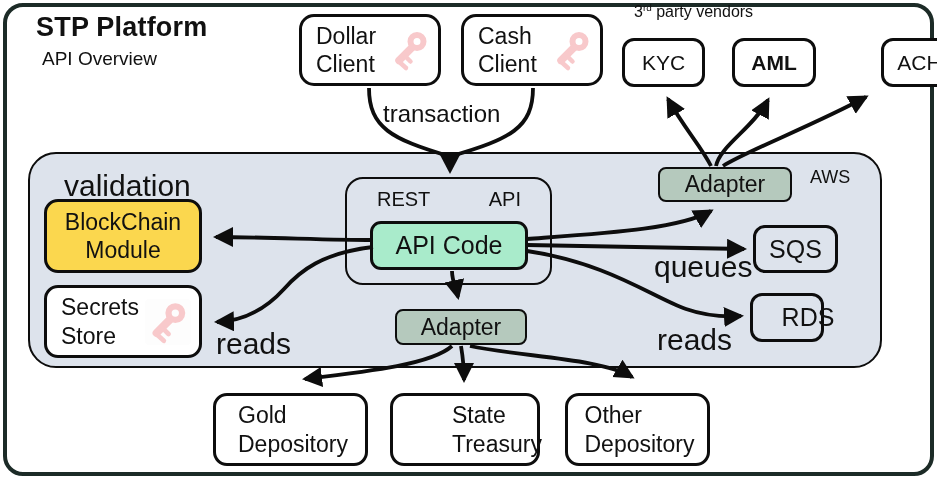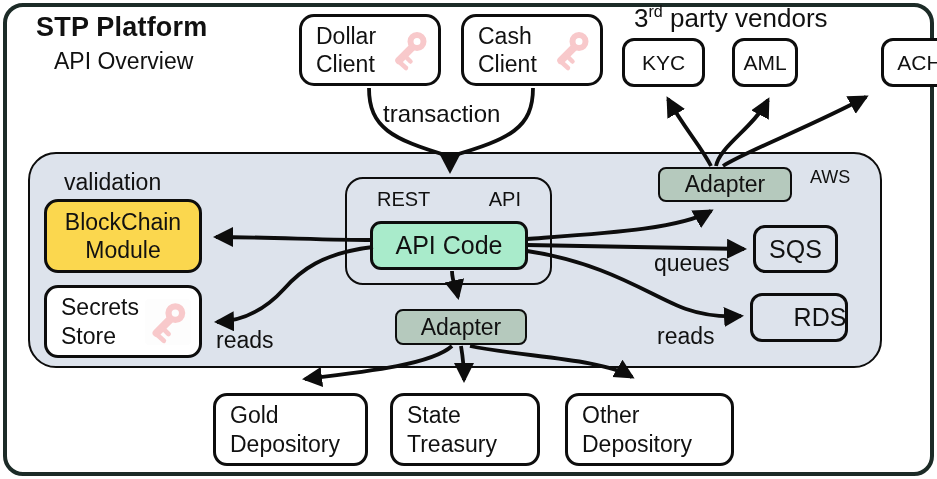--- a/index.html
+++ b/index.html
@@ -2,64 +2,64 @@
 <html style="--outer-border: #1c2b27; --node-border: #0d0d0d; --container-fill: #dde3ec; --blockchain-fill: #fbd74e; --api-code-fill: #a9ebcb; --adapter-fill: #b5c9bd; --key-pink: #f8c9cb; --arrow: #0d0d0d; --text: #111111;"><head>
 <meta charset="utf-8">
 <style>
   html,body{margin:0;padding:0;background:#fff;}
   body{font-family:"Liberation Sans", sans-serif;color:#111;}
   #stage{position:relative;width:937px;height:479px;overflow:hidden;background:#fff;}
   .abs{position:absolute;box-sizing:border-box;}
   #outer-frame{left:3px;top:3px;width:931px;height:473px;border:4px solid var(--outer-border);
     border-radius:20px;background:#fff;}
   .title{left:36px;top:12px;font-size:27px;font-weight:bold;letter-spacing:.2px;}
-  .subtitle{left:42px;top:48px;font-size:23px;margin-left:12px;}
+  .subtitle{left:42px;top:48px;font-size:19px;}
   .node{position:absolute;box-sizing:border-box;border:3px solid var(--node-border);
     background:#fff;border-radius:15px;display:flex;align-items:center;font-size:23px;
     line-height:1.22;color:var(--text);}
   .node .lbl{margin-left:14px;}
   .client{width:142px;height:72px;}
   .client .lbl{width:82px;}
   .client .key-wrap{margin-left:auto;margin-right:6px;width:44px;height:44px;}
-  .vendors-heading{left:634px;top:2px;font-size:26px;}
+  .vendors-heading{left:634px;top:2px;font-size:16px;}
   .vendors-heading sup{font-size:0.62em;vertical-align:super;}
   .vendor{height:49px;justify-content:center;font-size:21px;border-radius:12px;}
-  .edge-label{position:absolute;font-size:23px;}
+  .edge-label{position:absolute;font-size:30px;}
   #aws-container{left:28px;top:152px;width:854px;height:216px;border:2.5px solid var(--node-border);
     border-radius:28px;background:var(--container-fill);}
   #validation-label{left:64px;top:169px;}
   #blockchain-node{left:44px;top:199px;width:158px;height:74px;background:var(--blockchain-fill);
     justify-content:center;text-align:center;border-radius:14px;}
   #blockchain-node .lbl{margin:14px;width:130px;}
   #secrets-node{left:44px;top:285px;width:158px;height:73px;border-radius:14px;}
   #secrets-node .lbl{width:78px;}
   #secrets-node .key-wrap{margin-left:auto;margin-right:8px;width:46px;height:46px;background:#fdfdfd;border-radius:4px;}
   #rest-api-node{left:345px;top:177px;width:207px;height:108px;border:2.5px solid var(--node-border);
     border-radius:18px;background:transparent;}
   #rest-api-header{left:377px;top:188px;width:144px;display:flex;justify-content:space-between;font-size:20px;}
   #api-code-node{left:370px;top:221px;width:158px;height:49px;background:var(--api-code-fill);
     justify-content:center;font-size:25px;border-radius:11px;}
   #adapter-vendors-node{left:658px;top:167px;width:134px;height:35px;background:var(--adapter-fill);
     justify-content:center;border:2.5px solid var(--node-border);border-radius:8px;}
   #aws-label{left:810px;top:167px;font-size:18px;}
   #sqs-node{left:753px;top:225px;width:85px;height:48px;background:transparent;justify-content:center;
     font-size:25px;border-radius:12px;}
-  #rds-node{left:750px;top:293px;width:98px;height:49px;background:transparent;justify-content:center;
+  #rds-node{left:750px;top:293px;width:74px;height:49px;background:transparent;justify-content:center;
     font-size:25px;border-radius:12px;padding-left:42px;}
   #adapter-depository-node{left:395px;top:309px;width:132px;height:36px;background:var(--adapter-fill);
     justify-content:center;border:2.5px solid var(--node-border);border-radius:8px;}
   #transaction-label{left:383px;top:100px;width:130px;text-align:left;font-size:24px;}
   #queues-label{left:654px;top:250px;}
   #reads-rds-label{left:657px;top:323px;}
   #reads-secrets-label{left:216px;top:327px;}
   .depository{top:393px;height:73px;border-radius:14px;}
   .depository .lbl{width:120px;}
-  #gold-node{left:213px;width:155px;}
-  #state-node{left:390px;width:150px;}
-  #other-node{left:565px;width:169px;}
+  #gold-node{left:213px;width:155px;padding-left:8px;}
+  #state-node{left:390px;width:150px;padding-left:45px;}
+  #other-node{left:565px;width:145px;justify-content:center;}
   #arrow-overlay{position:absolute;left:0;top:0;pointer-events:none;z-index:6;}
   #arrow-overlay path.edge{fill:none;stroke:var(--arrow);stroke-width:3.8px;}
   #arrow-overlay .ah-fill{fill:var(--arrow);stroke:none;}
   marker path{fill:var(--arrow);}
   .key-icon circle,.key-icon path{stroke:var(--key-pink);fill:none;stroke-linecap:round;}
 </style>
 </head>
 <body>
 
 <div id="stage">
@@ -88,21 +88,21 @@
         <path d="M12.5,35 l5.5,5" stroke-width="4.5"></path>
         <path d="M18,29 l4.5,4.5" stroke-width="4.5"></path>
       </svg>
     </div>
   </div>
 
   <div class="abs vendors-heading"><span>3</span><sup>rd</sup><span> party vendors</span></div>
   <div class="node vendor" style="left:622px;top:38px;width:83px;">
     <span>KYC</span>
   </div>
-  <div class="node vendor" style="left:732px;top:38px;width:66px;">
+  <div class="node vendor" style="left:732px;top:38px;width:84px;font-weight:bold;">
     <span>AML</span>
   </div>
   <div class="node vendor" style="left:837px;top:38px;width:77px;margin-left:44px;">
     <span>ACH</span>
   </div>
 
   <div id="transaction-label" class="edge-label">transaction</div>
 
   <div id="aws-container" class="abs"></div>
   <div id="validation-label" class="edge-label">validation</div>

